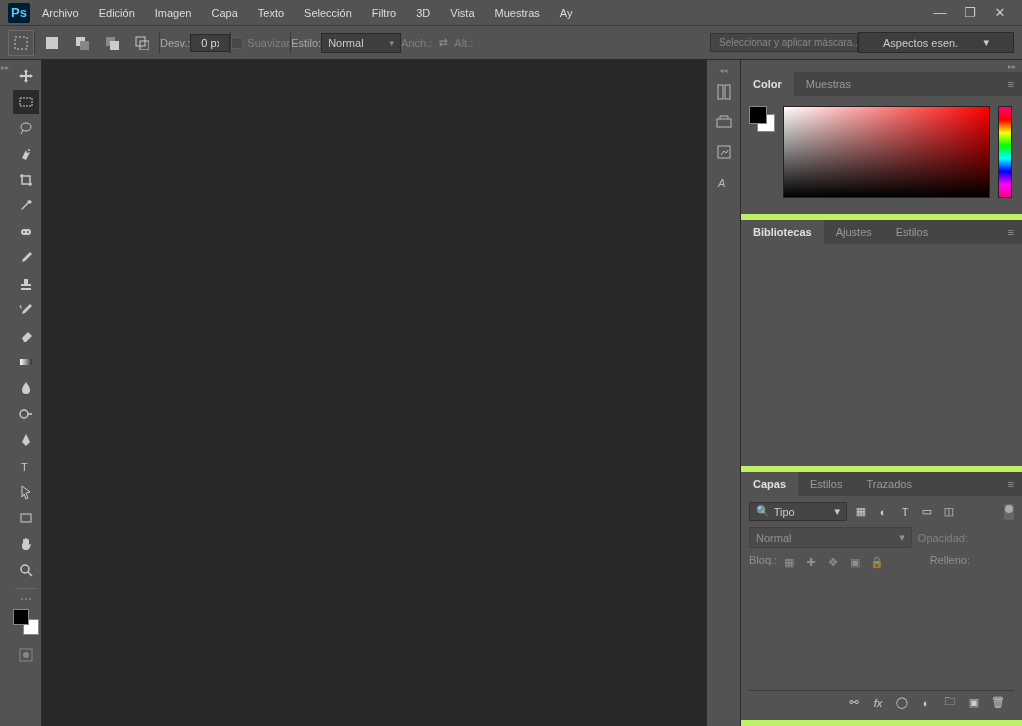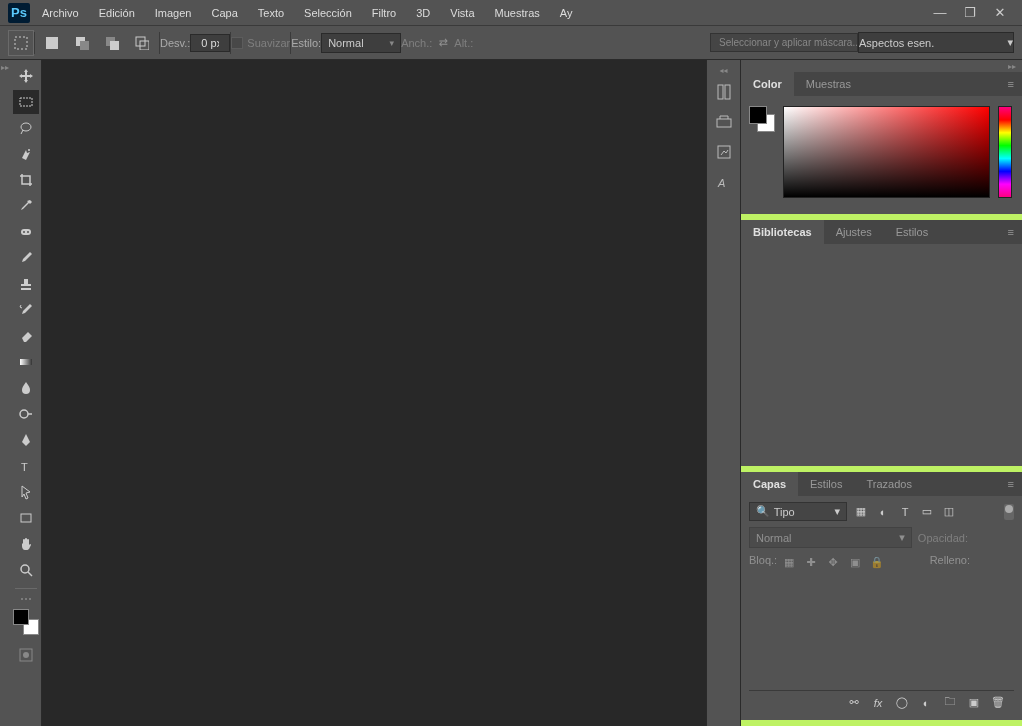--- a/index.html
+++ b/index.html
@@ -56,21 +56,21 @@
 .toggle{width:10px;height:16px;background:#666;border-radius:2px;margin-left:auto;position:relative}
 .toggle::after{content:"";width:8px;height:8px;background:#aaa;border-radius:50%;position:absolute;top:1px;left:1px}
 .blend-row{display:flex;gap:6px;align-items:center}
 .blend-select{flex:1;background:#454545;border:1px solid #333;padding:3px 6px;color:#888;display:flex;justify-content:space-between;align-items:center}
 .lock-row{display:flex;gap:4px;align-items:flex-start;color:#888}
 .lock-icons{display:flex;gap:6px}
 .lock-icons span{width:16px;height:16px;display:flex;align-items:center;justify-content:center;cursor:pointer}
 .layers-footer{margin-top:auto;height:24px;border-top:1px solid #3a3a3a;display:flex;align-items:center;justify-content:flex-end;gap:8px;padding:0 8px;color:#888}
 .layers-footer span{width:16px;height:16px;display:flex;align-items:center;justify-content:center;cursor:pointer}
 .mask-btn{background:#454545;border:1px solid #333;padding:3px 8px;color:#888;cursor:pointer;font-size:10px;width:148px;overflow:hidden;white-space:nowrap}
-.workspace-sel{background:#3e3e3e;border:1px solid #2a2a2a;padding:3px 0;color:#ddd;display:flex;align-items:center;justify-content:space-between;width:156px;cursor:pointer}
+.workspace-sel{background:#3e3e3e;border:1px solid #2a2a2a;padding:3px 24px;color:#ddd;display:flex;align-items:center;justify-content:space-between;width:156px;cursor:pointer}
 svg{pointer-events:none}
 .disabled{opacity:0.5}
 </style>
 </head>
 <body>
 
 <div class="menubar">
   <div class="ps-logo">Ps</div>
   <div class="menu-item">Archivo</div>
   <div class="menu-item">Edición</div>

